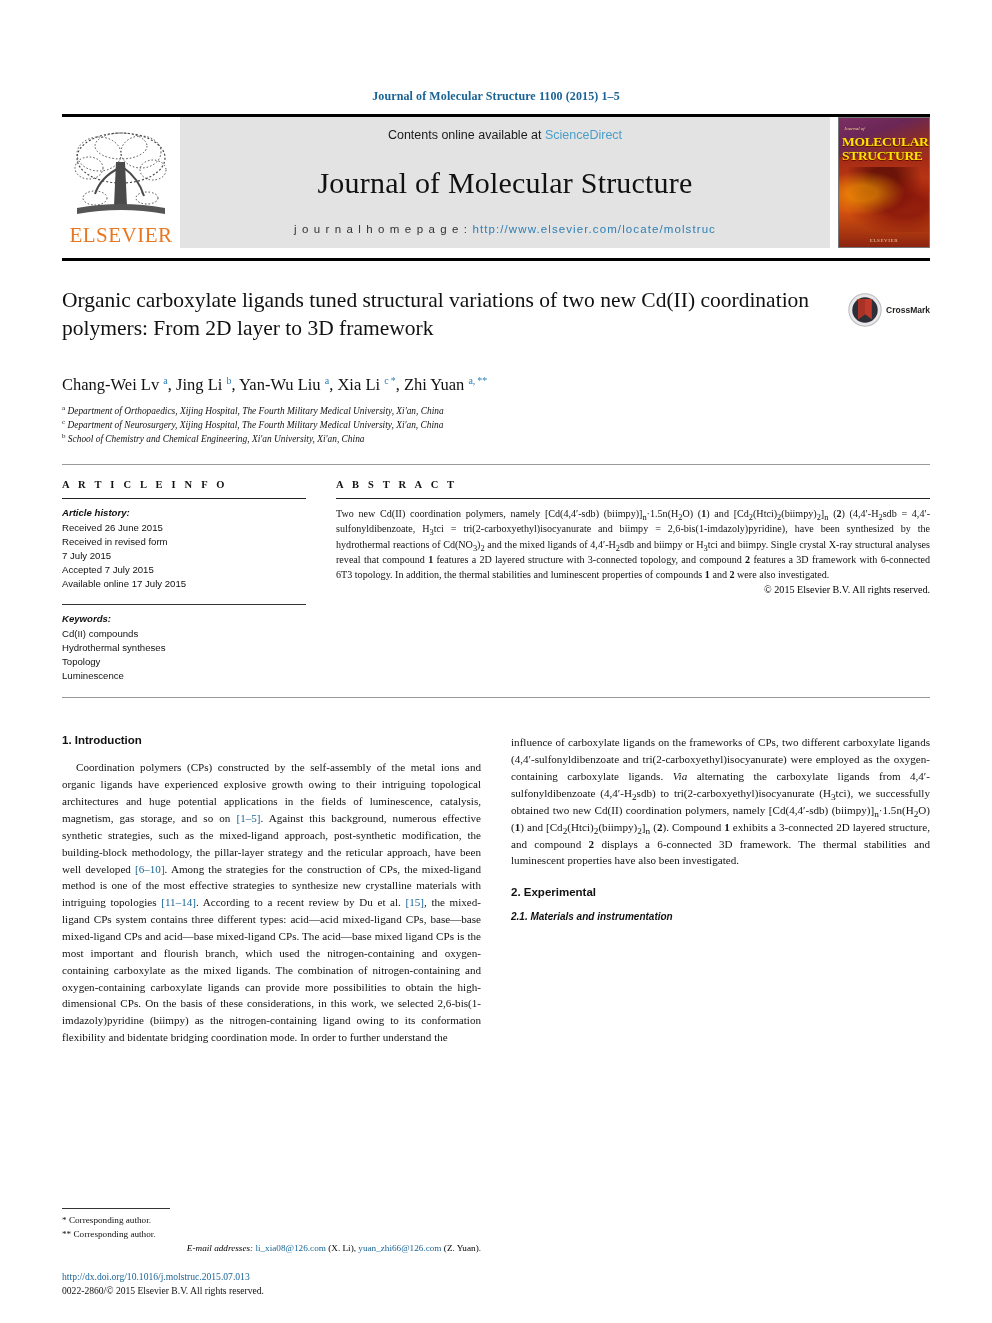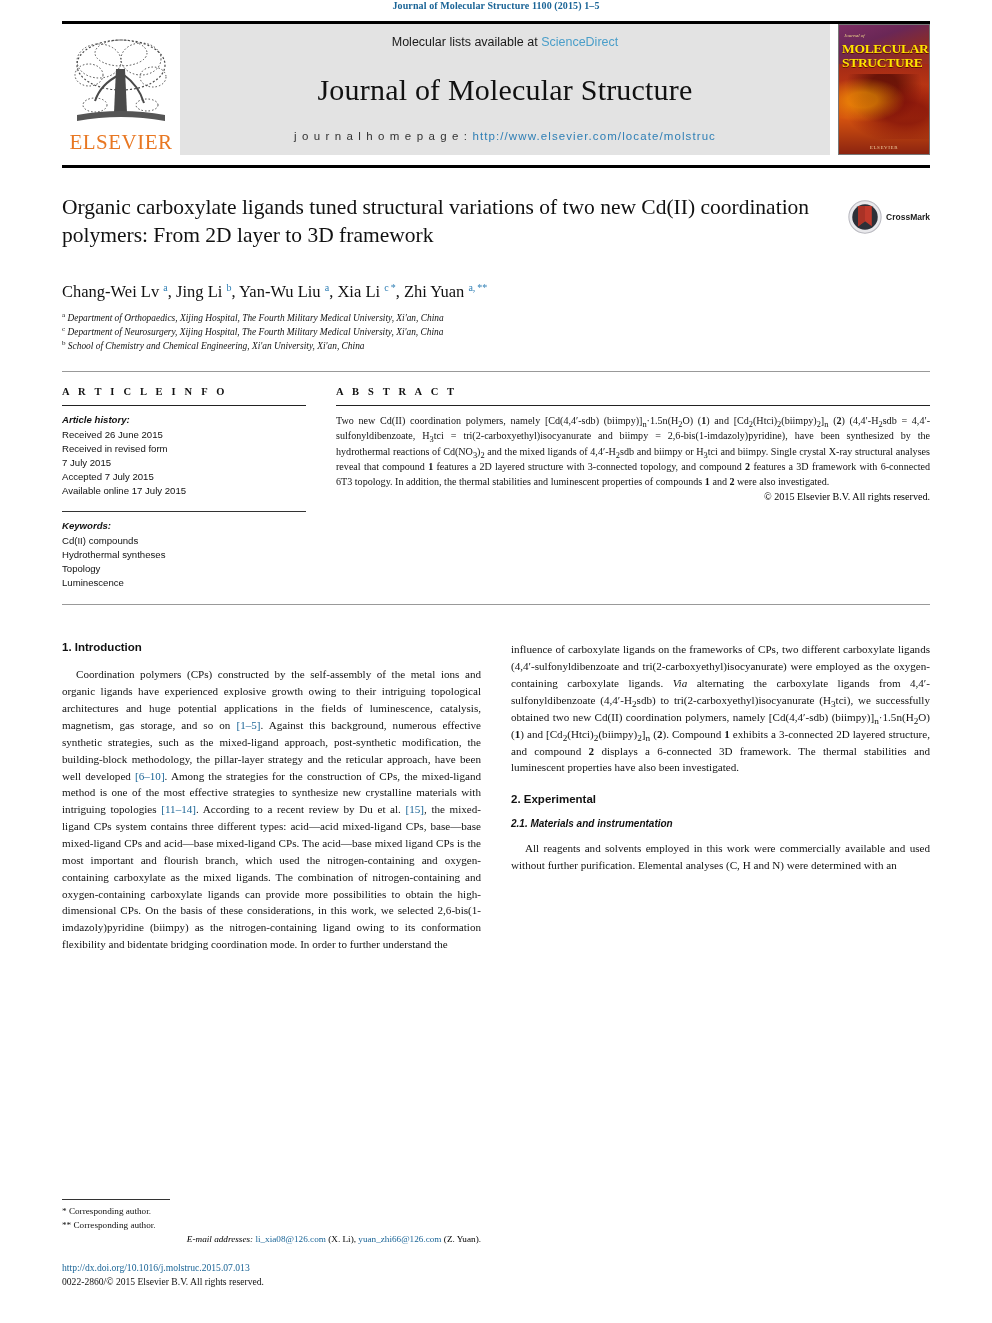--- a/index.html
+++ b/index.html
@@ -13,22 +13,24 @@
     overflow: hidden;
   }
   .page { position: relative; width: 992px; height: 1323px; padding: 0; }
 
   
   .running-head {
     text-align: center;
     color: #1a6496;
     font-family: "Liberation Serif", serif;
     font-weight: bold;
-    font-size: 10px;
+    font-size: 12px;
     letter-spacing: .1px;
+    padding-top: 68px;
+    margin-top: 21px;
   }
   .rule-thick { height: 3px; background:#000; margin: 10px 62px 0 62px; }
 
   
   .masthead {
     display: flex;
     margin: 0 62px;
     height: 131px;
     align-items: stretch;
   }
@@ -206,21 +208,21 @@
     text-indent: 14px;
     margin: 0 0 0 0;
     color:#111;
     hyphens: auto;
   }
   p.para.cont { text-indent: 0; }
   .ref { color:#1a6496; }
 
   
   .footnotes {
-    position:absolute; left:62px; bottom:36px; width: 419px;
+    position:absolute; left:62px; bottom:48px; width: 419px;
   }
   .fn-rule { width: 108px; height:1px; background:#333; margin-bottom:5px; }
   .fn {
     font-family:"Liberation Serif", serif;
     font-size: 9.2px;
     line-height: 1.5;
     color:#111;
     padding-left: 12px;
     text-indent: -12px;
   }
@@ -258,21 +260,21 @@
           <path d="M8 80 Q52 72 96 80 L96 86 Q52 78 8 86 Z" fill="#555"></path>
           <ellipse cx="26" cy="70" rx="12" ry="7" fill="none" stroke="#4a4a4a" stroke-width="1" stroke-dasharray="1.5 2"></ellipse>
           <ellipse cx="78" cy="70" rx="11" ry="6" fill="none" stroke="#4a4a4a" stroke-width="1" stroke-dasharray="1.5 2"></ellipse>
         </g>
       </svg>
       <div class="elsevier-word">ELSEVIER</div>
     </div>
 
     <div class="masthead-center">
       <div class="contents-line">
-        <span>Molecular lists available at </span><a href="#" class="sd" style="text-decoration:none">ScienceDirect</a>
+        <span>Contents online available at </span><a href="#" class="sd" style="text-decoration:none">ScienceDirect</a>
       </div>
       <div class="journal-title">Journal of Molecular Structure</div>
       <div class="homepage">
         <span>j o u r n a l   h o m e p a g e :  </span><a href="#" class="url" style="text-decoration:none">http://www.elsevier.com/locate/molstruc</a>
       </div>
     </div>
 
     <div class="cover-thumb">
       <div class="cover-top-band"></div>
       <div class="cover-bot-band"></div>
@@ -343,21 +345,20 @@
 
   <div class="body-cols">
     <div class="bcol">
       <h2 class="numsec">1.  Introduction</h2>
       <p class="para" id="intro-para">Coordination polymers (CPs) constructed by the self-assembly of the metal ions and organic ligands have experienced explosive growth owing to their intriguing topological architectures and huge potential applications in the fields of luminescence, catalysis, magnetism, gas storage, and so on <span class="ref">[1–5]</span>. Against this background, numerous effective synthetic strategies, such as the mixed-ligand approach, post-synthetic modification, the building-block methodology, the pillar-layer strategy and the reticular approach, have been well developed <span class="ref">[6–10]</span>. Among the strategies for the construction of CPs, the mixed-ligand method is one of the most effective strategies to synthesize new crystalline materials with intriguing topologies <span class="ref">[11–14]</span>. According to a recent review by Du et al. <span class="ref">[15]</span>, the mixed-ligand CPs system contains three different types: acid—acid mixed-ligand CPs, base—base mixed-ligand CPs and acid—base mixed-ligand CPs. The acid—base mixed ligand CPs is the most important and flourish branch, which used the nitrogen-containing and oxygen-containing carboxylate as the mixed ligands. The combination of nitrogen-containing and oxygen-containing carboxylate ligands can provide more possibilities to obtain the high-dimensional CPs. On the basis of these considerations, in this work, we selected 2,6-bis(1-imdazoly)pyridine (biimpy) as the nitrogen-containing ligand owing to its conformation flexibility and bidentate bridging coordination mode. In order to further understand the </p>
     </div>
     <div class="bcol">
       <p class="para cont" id="intro-overflow">influence of carboxylate ligands on the frameworks of CPs, two different carboxylate ligands (4,4′-sulfonyldibenzoate and tri(2-carboxyethyl)isocyanurate) were employed as the oxygen-containing carboxylate ligands. <i>Via</i> alternating the carboxylate ligands from 4,4′-sulfonyldibenzoate (4,4′-H<sub>2</sub>sdb) to tri(2-carboxyethyl)isocyanurate (H<sub>3</sub>tci), we successfully obtained two new Cd(II) coordination polymers, namely [Cd(4,4′-sdb) (biimpy)]<sub>n</sub>·1.5n(H<sub>2</sub>O) (<b>1</b>) and [Cd<sub>2</sub>(Htci)<sub>2</sub>(biimpy)<sub>2</sub>]<sub>n</sub> (<b>2</b>). Compound <b>1</b> exhibits a 3-connected 2D layered structure, and compound <b>2</b> displays a 6-connected 3D framework. The thermal stabilities and luminescent properties have also been investigated.</p>
       <h2 class="numsec" style="margin-top:17px">2.  Experimental</h2>
       <h3 class="numsub">2.1.  Materials and instrumentation</h3>
-      <p class="para">All reagents and solvents employed in this work were commercially available and used without further purification. Elemental analyses (C, H and N) were determined with an</p>
     </div>
   </div>
 
   <div class="footnotes">
     <div class="fn-rule"></div>
     <div class="fn">
       <span class="star">*</span>
       <span>Corresponding author.</span>
     </div>
     <div class="fn">

